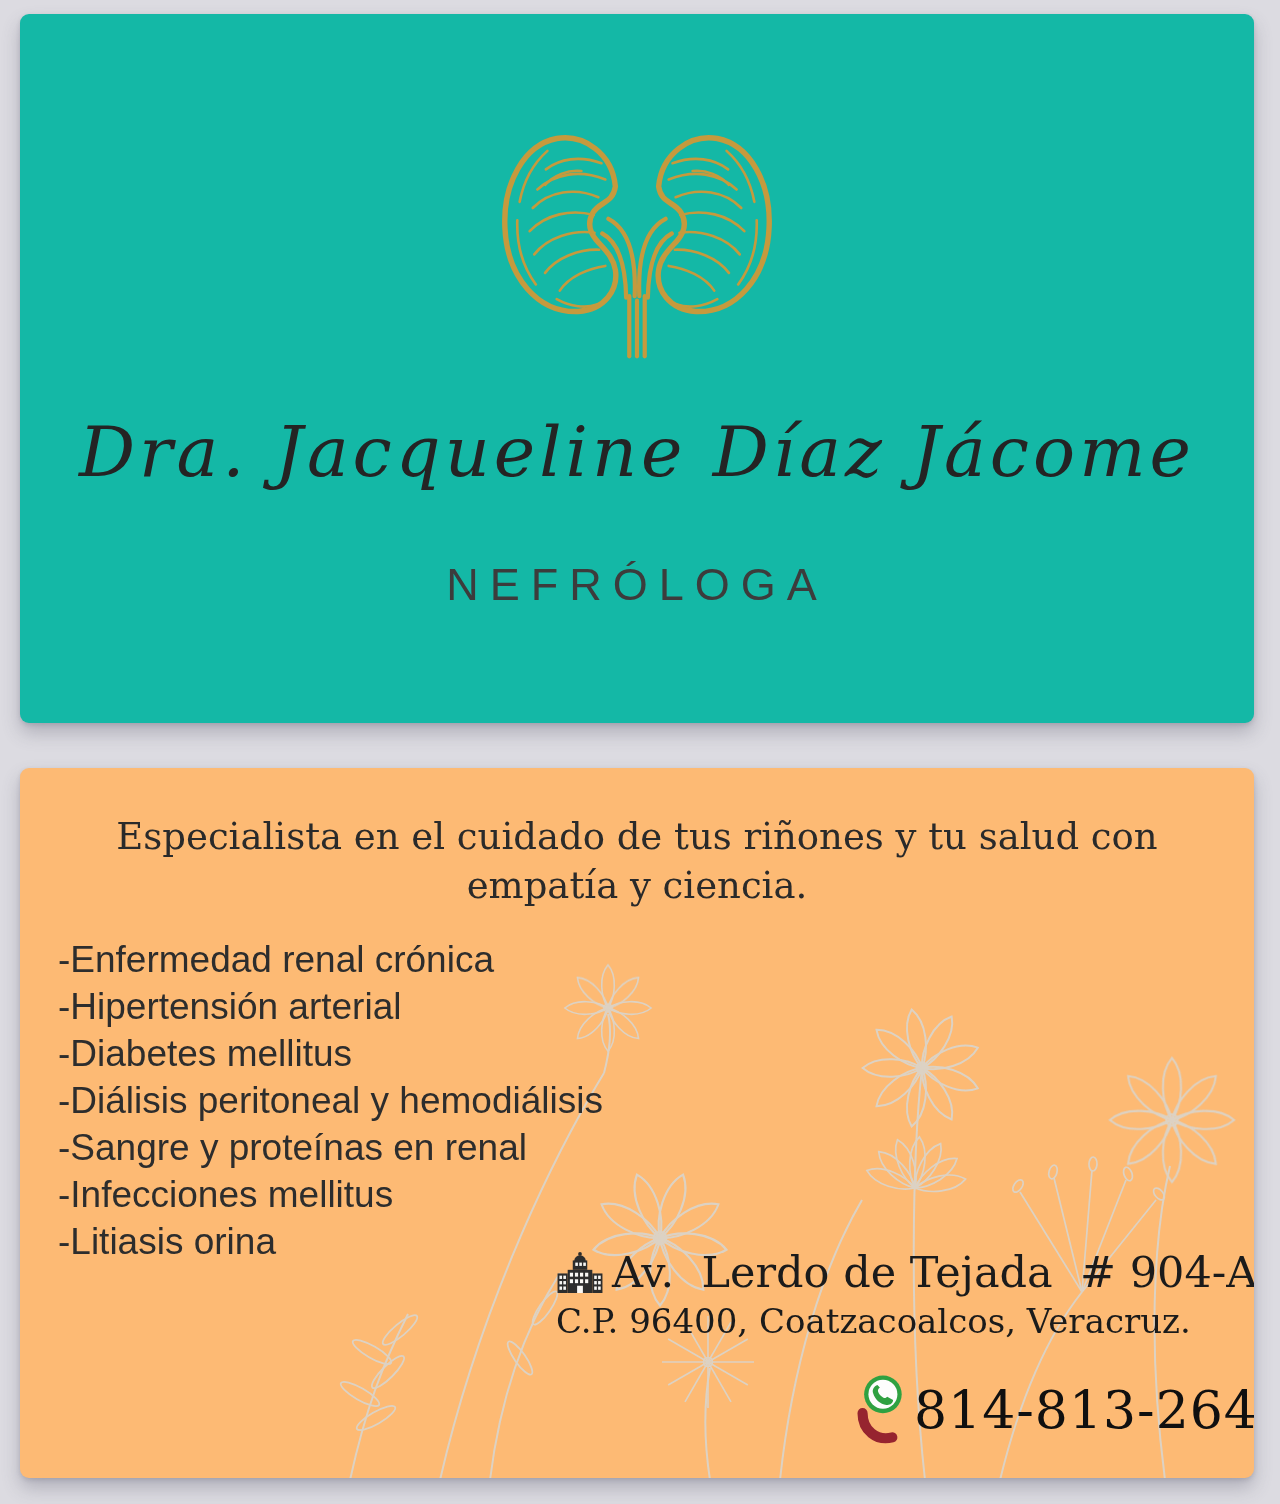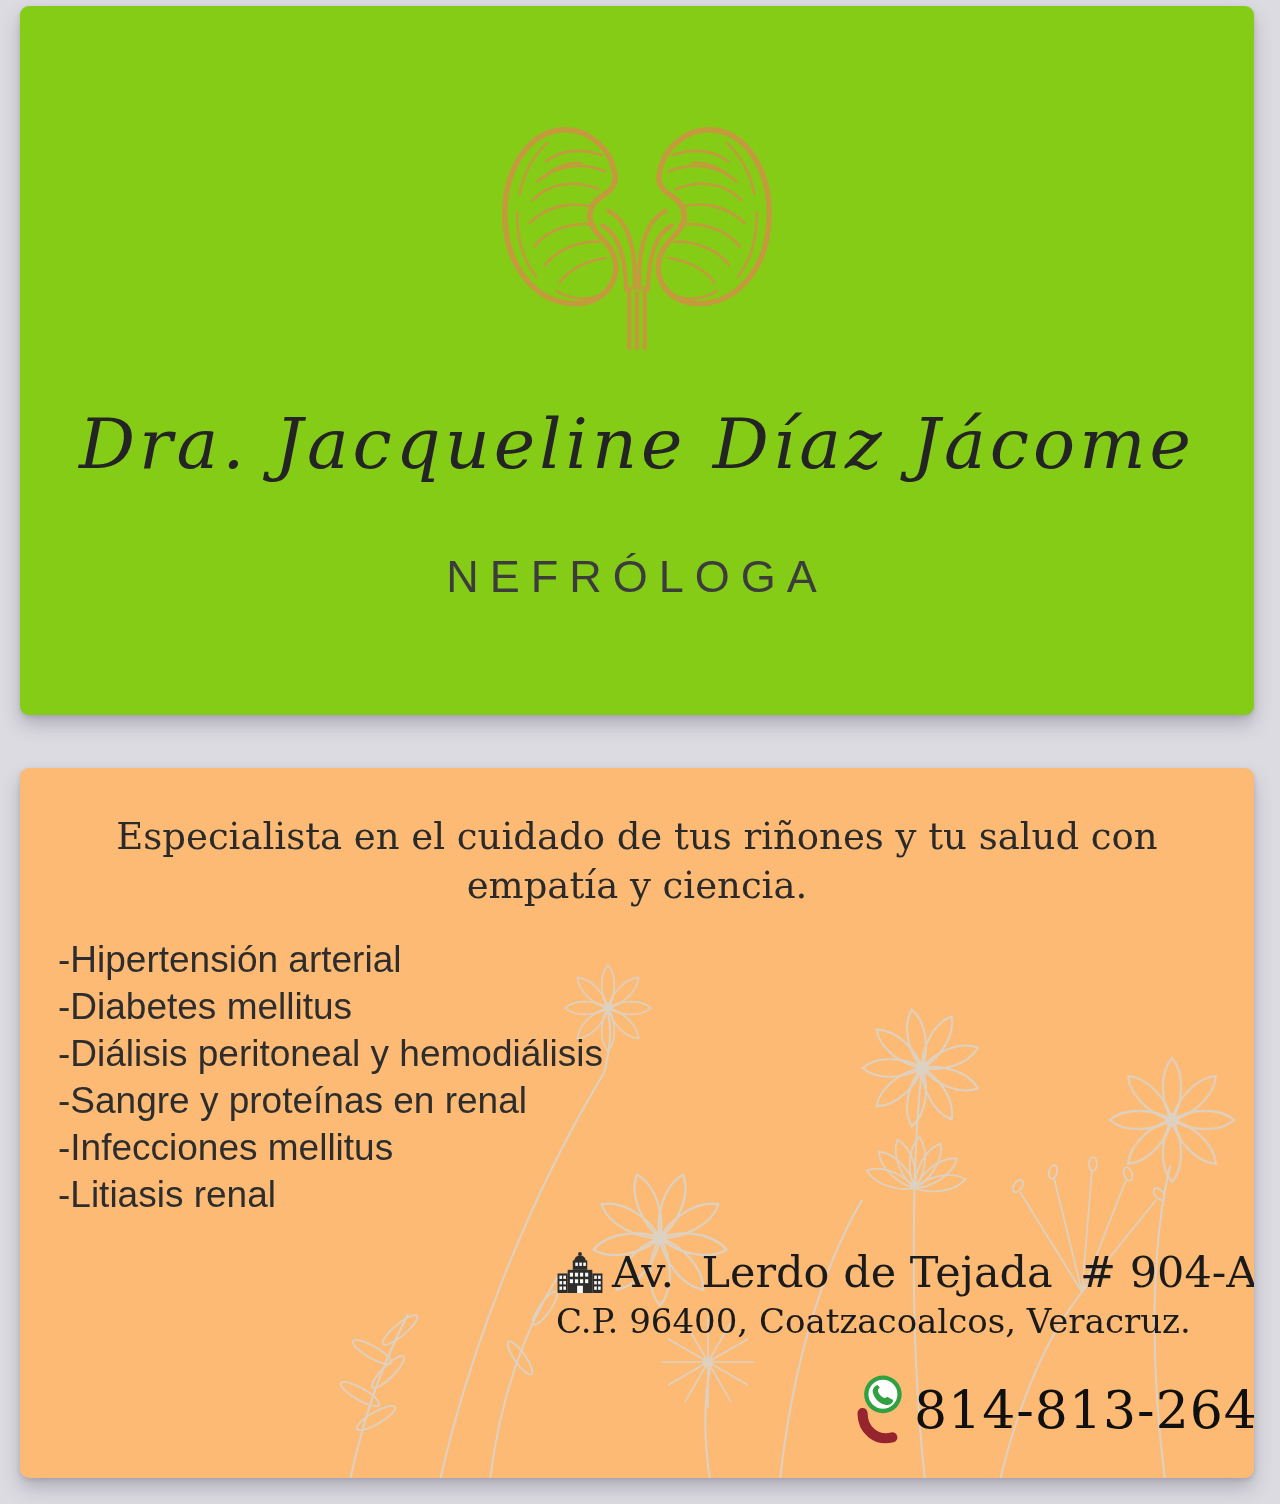--- a/index.html
+++ b/index.html
@@ -7,21 +7,21 @@
     width:1280px;height:1504px;position:relative;
     background:#dcdbe1;
     font-family:"Liberation Sans",sans-serif;
     overflow:hidden;
   }
   .card{
     position:absolute;left:20px;width:1234px;
     border-radius:9px;
     box-shadow:0 10px 18px rgba(80,80,100,.30),0 2px 4px rgba(80,80,100,.18);
   }
-  .card-front{top:6px;height:709px;background:#84cc16;text-align:center;}
+  .card-front{top:14px;height:709px;background:#14b8a6;text-align:center;}
   .card-back{top:768px;height:710px;background:#fdba74;overflow:hidden;}
 
   
   .kidney-logo{display:block;margin:92px auto 0;}
   .doctor-name{
     margin-top:50px;
     font-family:"DejaVu Serif",cursive;
     font-style:italic;
     font-size:70px;
     letter-spacing:4px;
@@ -239,26 +239,27 @@
       </g>
     </g>
   </svg>
 
   <div class="tagline">
     <div>Especialista en el cuidado de tus riñones y tu salud con</div>
     <div>empatía y ciencia.</div>
   </div>
 
   <div class="services">
+    <div>-Enfermedad renal crónica</div>
     <div>-Hipertensión arterial</div>
     <div>-Diabetes mellitus</div>
     <div>-Diálisis peritoneal y hemodiálisis</div>
     <div>-Sangre y proteínas en renal</div>
     <div>-Infecciones mellitus</div>
-    <div>-Litiasis renal</div>
+    <div>-Litiasis orina</div>
   </div>
 
   <div class="address">
     <div class="address-line1">
       <svg class="building-icon" width="48" height="42" viewBox="0 0 66 58" fill="#2d2d2d">
         <circle cx="33" cy="4" r="2.6"></circle>
         <path d="M25 14 a8 8 0 0 1 16 0 Z"></path>
         <rect x="23" y="13" width="20" height="13"></rect>
         <rect x="16" y="26" width="34" height="32"></rect>
         <rect x="2" y="31" width="14" height="27"></rect>

